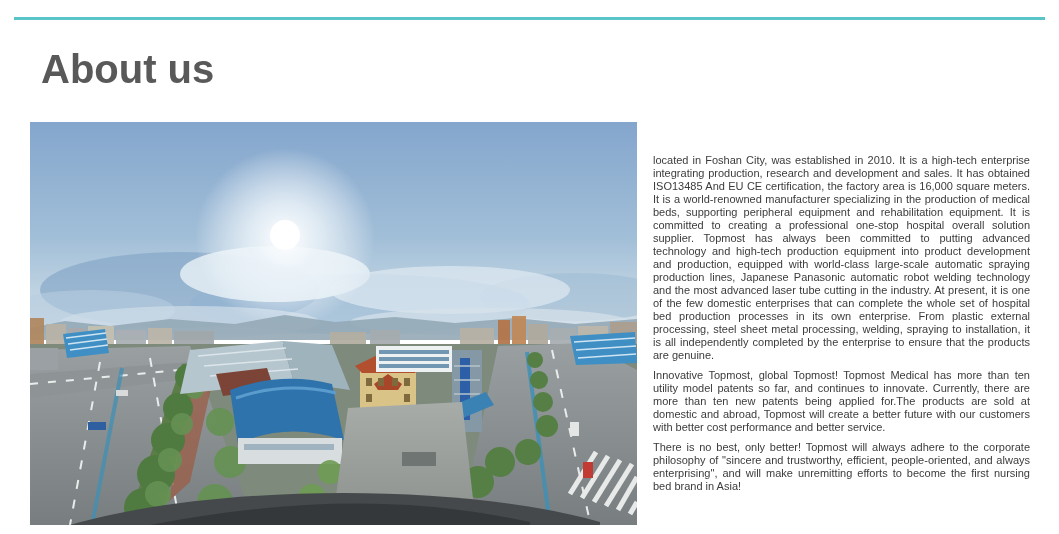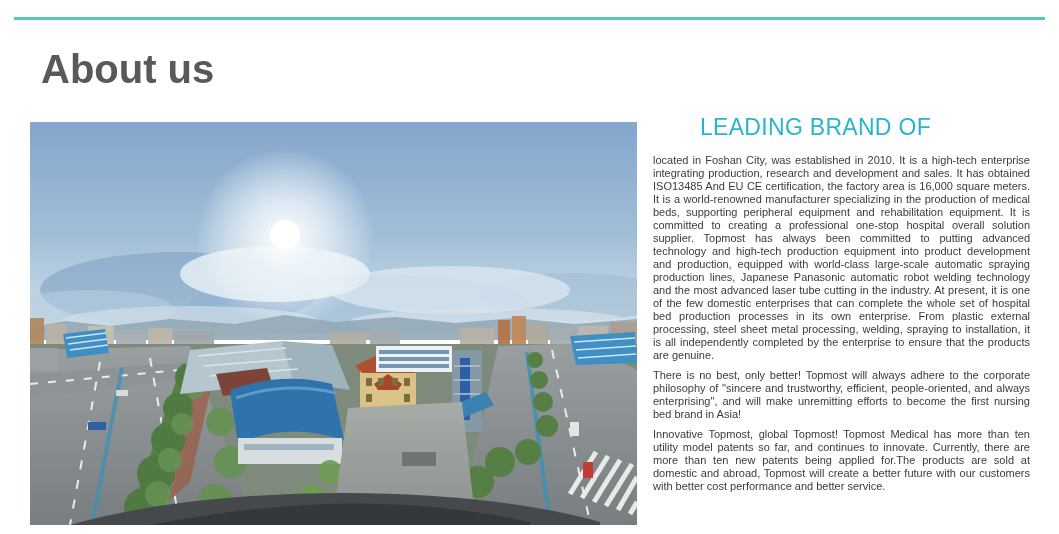--- a/index.html
+++ b/index.html
@@ -237,20 +237,20 @@
       <rect x="540" y="300" width="9" height="14" fill="#e4e6e5"></rect>
       <rect x="553" y="340" width="10" height="16" fill="#c23a34"></rect>
 
       <path d="M40,403 C180,362 430,360 570,400 L570,403 Z" fill="#45494b"></path>
       <path d="M120,403 C260,376 380,374 500,400 L500,403 Z" fill="#34383a"></path>
     </svg>
   </figure>
 
   <section class="about-col">
     <h2 class="section-heading">
-      <span>LEADING BRAND OF</span><br>
+      <br>
     </h2>
     <p class="body-text">located in Foshan City, was established in 2010.  It is a high-tech enterprise integrating production, research and development and sales. It has obtained ISO13485 And EU CE certification, the  factory area is 16,000 square meters. It is a world-renowned manufacturer specializing in the production of medical beds, supporting peripheral equipment and rehabilitation equipment. It is committed to creating a professional one-stop hospital overall solution supplier. Topmost has always been committed to putting advanced technology and high-tech production equipment into product development and production, equipped with world-class large-scale automatic spraying production lines, Japanese Panasonic automatic robot welding technology and the most advanced laser tube cutting in the industry. At present, it is one of the few domestic enterprises that can complete the whole set of hospital bed production processes in its own enterprise. From plastic external processing, steel sheet metal processing, welding, spraying to installation, it is all independently completed by the enterprise to ensure that the products are genuine.</p>
+    <p class="body-text">Innovative Topmost, global Topmost! Topmost Medical has more than ten utility model patents so far, and continues to innovate. Currently, there are more than ten new patents being applied for.The products are sold at domestic  and abroad, Topmost will create a better future with our customers with better cost performance and better service.</p>
     <p class="body-text">There is no best, only better! Topmost will always adhere to the corporate philosophy of "sincere and trustworthy, efficient, people-oriented, and always enterprising", and will make unremitting efforts to become the first nursing bed brand in Asia!</p>
-    <p class="body-text">Innovative Topmost, global Topmost! Topmost Medical has more than ten utility model patents so far, and continues to innovate. Currently, there are more than ten new patents being applied for.The products are sold at domestic  and abroad, Topmost will create a better future with our customers with better cost performance and better service.</p>
   </section>
 
 </div>
 
 </body></html>

